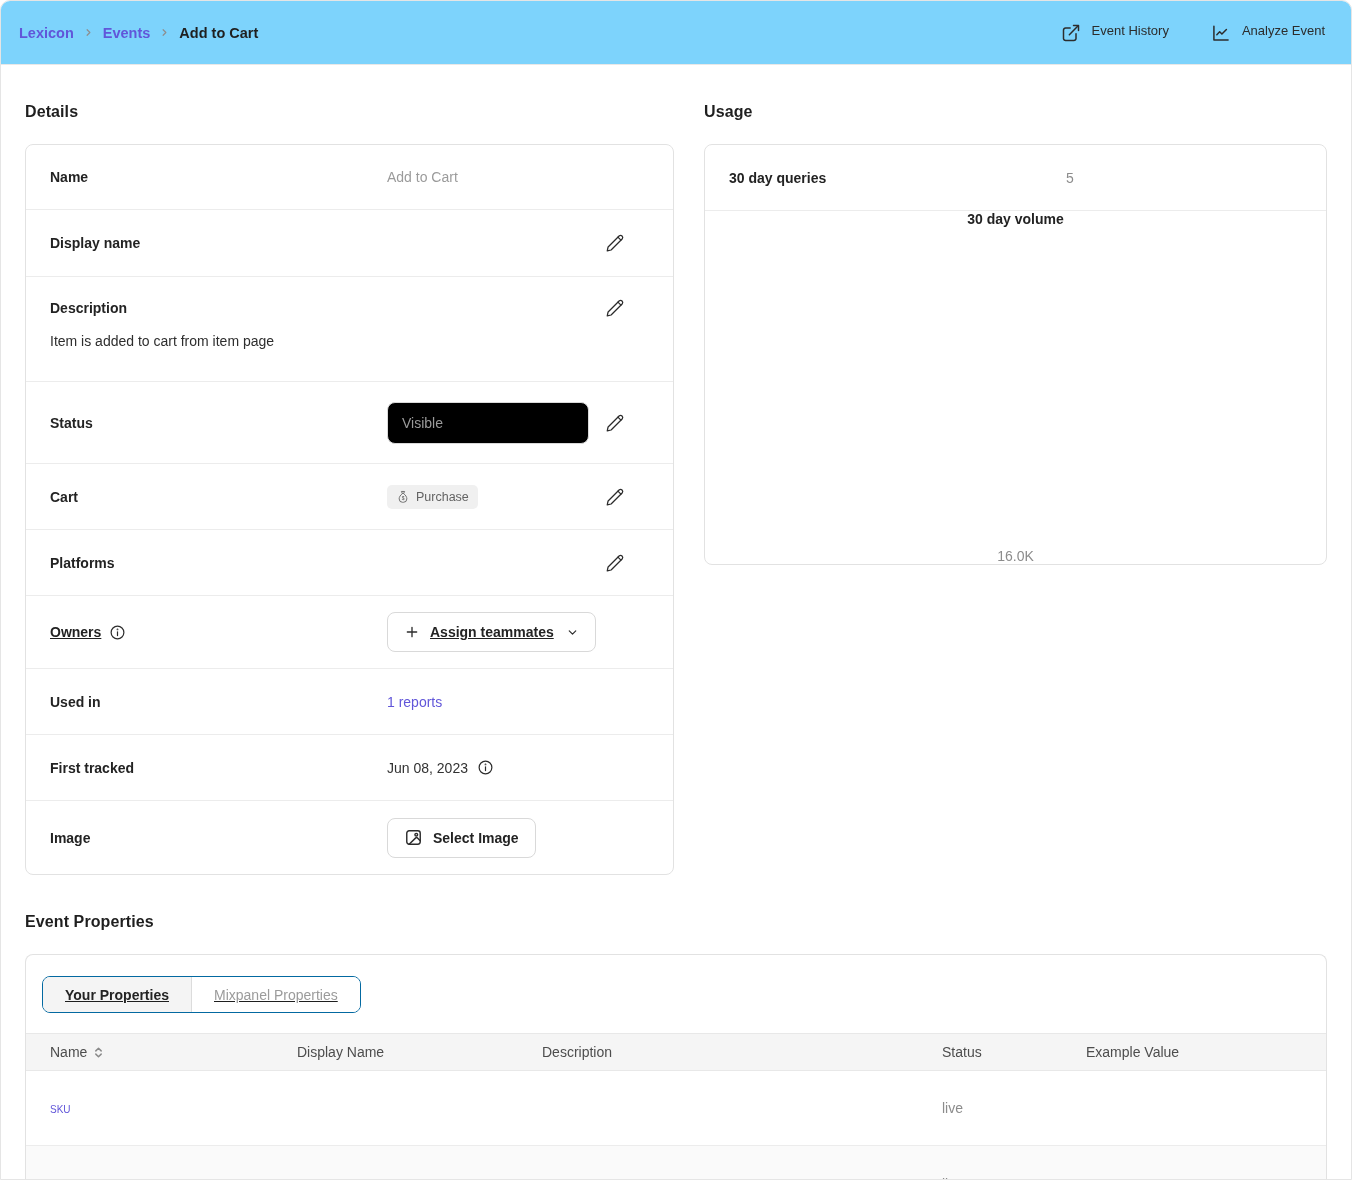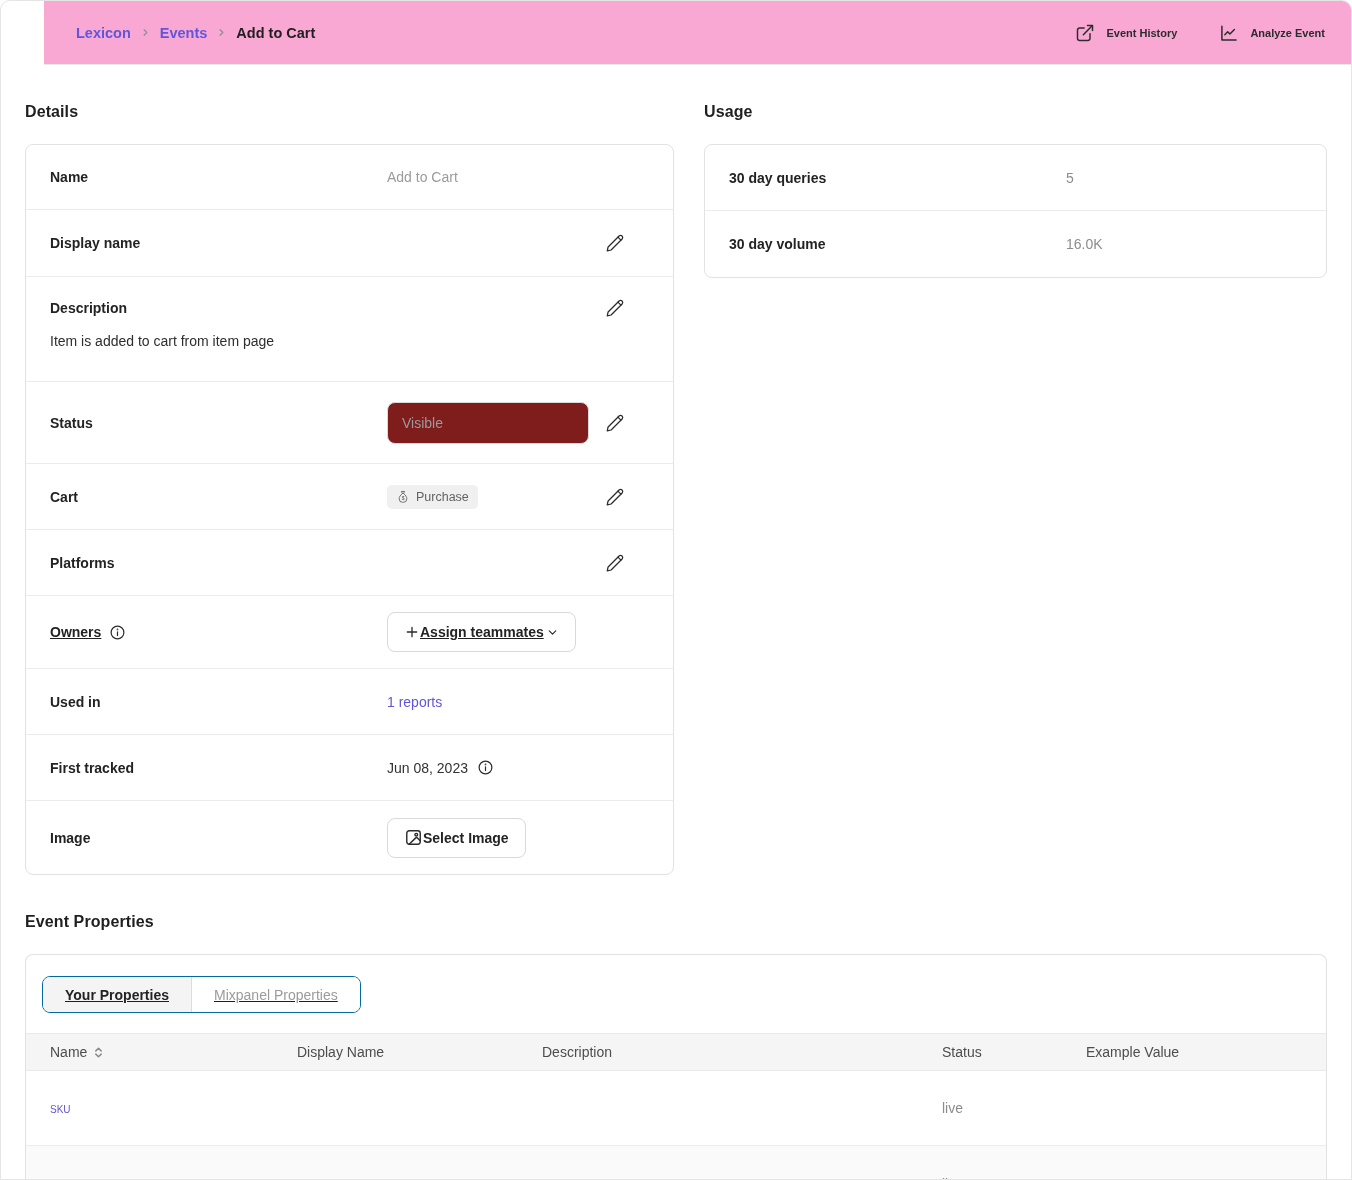--- a/index.html
+++ b/index.html
@@ -17,39 +17,38 @@
     overflow: hidden;
     background: #fff;
     position: relative;
   }
   
   .topbar {
     height: 64px;
     display: flex;
     align-items: center;
     justify-content: space-between;
-    padding: 0 26px 0 32px;
+    padding: 0 26px 0 18px;
     border-bottom: 1px solid #e8e8e8;
-    background: #f9a8d4;
-    margin-left: 43px;
+    background: #7dd3fc;
   }
   .breadcrumb { display: flex; align-items: center; gap: 9px; font-size: 14.5px; }
   .breadcrumb a {
     color: var(--accent, #6156d9);
     text-decoration: none;
     font-weight: 600;
     cursor: pointer;
   }
   .breadcrumb .crumb-sep { display: flex; align-items: center; color: #8e8e8e; }
   .breadcrumb .current { color: #1f1f1f; font-weight: 700; }
   .topbar-actions { display: flex; align-items: center; gap: 42px; }
   .topbar-btn {
-    display: flex; align-items: center; gap: 11px;
+    display: flex; gap: 11px;
     background: none; border: none; cursor: pointer;
-    font-family: inherit; font-size: 11px; font-weight: 700; color: #2c2c2c;
+    font-family: inherit; font-size: 13px; font-weight: 400; color: #2c2c2c;
   }
   .topbar-btn svg { color: #2c2c2c; }
 
   
   main { padding: 0 24px; }
   .columns { display: flex; gap: 30px; align-items: flex-start; }
   .col-details { flex: 0 0 636px; }
   .col-usage { flex: 1; }
   h2.section-title {
     font-size: 16px; font-weight: 700; color: #1f1f1f;
@@ -85,48 +84,48 @@
   .row-name { min-height: 65px; }
   .row-display { min-height: 67px; }
   .row-desc { display: block; padding-top: 19px; padding-bottom: 22px; min-height: 105px; }
   .row-desc .desc-line1 { display: flex; align-items: center; justify-content: space-between; }
   .row-desc .desc-text { margin-top: 13px; font-size: 14px; color: #2e2e2e; }
   .row-status { min-height: 82px; }
   .status-box {
     width: 202px; height: 42px;
     border: 1px solid #d9d9d9; border-radius: 8px;
     display: flex; align-items: center; padding: 0 14px;
-    color: #9b9b9b; font-size: 14px; cursor: pointer; background: #7f1d1d;
+    color: #9b9b9b; font-size: 14px; cursor: pointer; background: #000000;
   }
   .row-status .d-value { gap: 14px; }
   .tag-pill {
     display: inline-flex; align-items: center; gap: 6px;
     background: #f0f0f0; border-radius: 5px;
     padding: 5px 9px; font-size: 12.5px; color: #636363; cursor: pointer;
   }
   .tag-pill svg { color: #6f6f6f; }
   .row-owners { min-height: 73px; text-decoration: underline; }
   .outline-btn {
-    display: inline-flex; align-items: center; gap: 0;
+    display: inline-flex; align-items: center; gap: 10px;
     border: 1px solid #d9d9d9; border-radius: 8px; background: #fff;
     height: 40px; padding: 0 16px; cursor: pointer;
     font-family: inherit; font-size: 14px; font-weight: 600; color: #232323;
   }
   .outline-btn svg { color: #2c2c2c; }
   .link { color: var(--accent, #6156d9); font-size: 14px; text-decoration: none; cursor: pointer; }
   .info-icon { color: #2c2c2c; display: inline-flex; }
   .row-image { min-height: 73px; }
 
   
   .u-row {
     display: flex; align-items: center;
     min-height: 66px; padding: 0 24px;
     border-bottom: 1px solid #ececec;
   }
-  .u-row:last-child { border-bottom: none; }
+  .u-row:last-child { border-bottom: none; flex-direction: column; }
   .u-label { flex: 0 0 337px; font-size: 14px; font-weight: 700; color: #232323; }
   .u-value { color: #8c8c8c; font-size: 14px; }
 
   
   .props-card { border-radius: 8px 8px 0 0; border-bottom: none; }
   .tabs-wrap { padding: 21px 0 20px 16px; }
   .seg-control {
     display: inline-flex; border: 1px solid #0369a1; border-radius: 8px;
     overflow: hidden; height: 37px; text-decoration: underline;
   }

